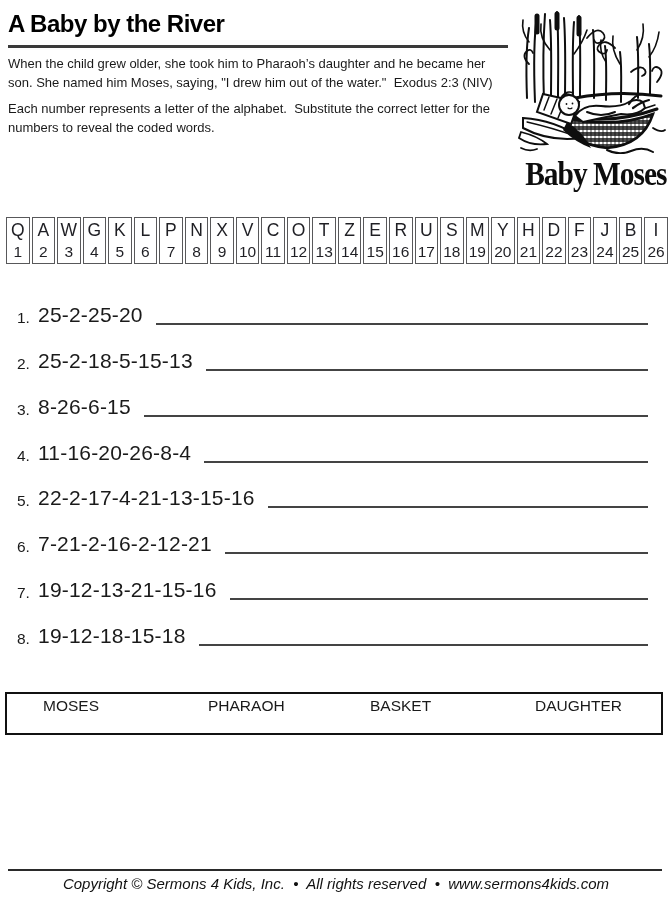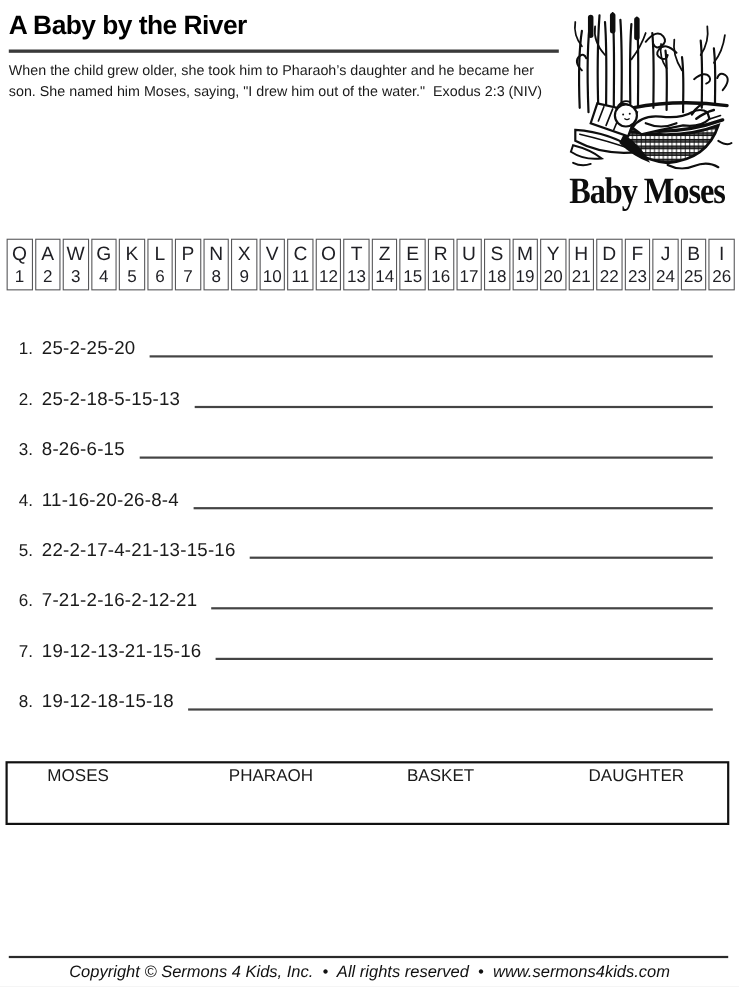--- a/index.html
+++ b/index.html
@@ -9,40 +9,40 @@
     margin:0 auto;
   }
   .title{
     position:absolute;left:8px;top:7px;font-size:24px;font-weight:bold;
     letter-spacing:-0.5px;line-height:34px;color:#000;
   }
   .title-rule{position:absolute;left:8px;top:45px;width:500px;height:2.5px;background:#3a3a3a;}
   .intro{position:absolute;left:8px;top:54px;width:504px;font-size:13px;line-height:19px;}
   .intro p{margin:0 0 7px 0;white-space:pre-wrap;}
   
-  .illus{position:absolute;left:516px;top:2px;width:152px;text-align:left;}
+  .illus{position:absolute;left:516px;top:2px;width:152px;text-align:right;}
   .illus svg{display:block;}
   .caption{
     font-family:"Liberation Serif",serif;font-weight:bold;font-size:30px;color:#0d0d0d;
     letter-spacing:-1px;transform:scale(0.98,1.12);transform-origin:50% 0;margin-top:1px;
   }
   
   .cipher{position:absolute;left:6px;right:4px;top:217px;display:flex;gap:2px;}
   .cell{flex:1;border:1.5px solid #58585a;text-align:center;background:#fff;}
   .cl{font-size:17.5px;line-height:23px;padding-top:1px;color:#1f1f24;}
   .cn{font-size:15.5px;line-height:19px;padding-bottom:2px;color:#1f1f24;}
   
   .puzzles{position:absolute;left:17px;right:24px;top:297px;}
   .prow{height:45.9px;display:flex;align-items:flex-end;padding-bottom:16px;box-sizing:border-box;}
   .prow .num{width:21px;font-size:15.5px;}
-  .prow .code{font-size:17px;letter-spacing:0.2px;}
+  .prow .code{font-size:21px;letter-spacing:0.2px;}
   .prow .blank{flex:1;margin-left:13px;margin-bottom:2px;border-bottom:2.2px solid #444;height:0;}
   
   .bank{
-    position:absolute;left:5px;top:692px;width:658px;height:58px;box-sizing:border-box;
+    position:absolute;left:5px;top:692px;width:658px;height:43px;box-sizing:border-box;
     border:2px solid #111;background:#fff;
   }
   .bank-grid{
     display:grid;grid-template-columns:165px 162px 165px 1fr;
     padding:2px 0 0 36px;font-size:15.5px;line-height:20px;
   }
   
   .footer-rule{position:absolute;left:8px;top:869px;width:654px;height:2px;background:#2a2a2a;}
   .footer-text{
     position:absolute;left:0;top:875px;width:672px;text-align:center;
@@ -52,20 +52,21 @@
 </head>
 <body>
 
 <div class="page">
 
   <div class="title">A Baby by the River</div>
   <div class="title-rule"></div>
 
   <div class="intro">
     <p>When the child grew older, she took him to Pharaoh’s daughter and he became her son. She named him Moses, saying, "I drew him out of the water."  Exodus 2:3 (NIV)</p>
+    <p>Each number represents a letter of the alphabet.  Substitute the correct letter for the numbers to reveal the coded words.</p>
   </div>
 
   <div class="illus">
     <svg viewBox="0 0 150 152" width="152" height="152" fill="none" stroke="#0e0e0e" stroke-linecap="round">
       <defs>
         <pattern id="wv" width="8" height="6" patternUnits="userSpaceOnUse">
           <path d="M0 1 H8 M0 5 H8" stroke="#0e0e0e" stroke-width="1.6"></path>
           <path d="M2 0 V6 M6 0 V6" stroke="#0e0e0e" stroke-width="0.8"></path>
         </pattern>
       </defs>

